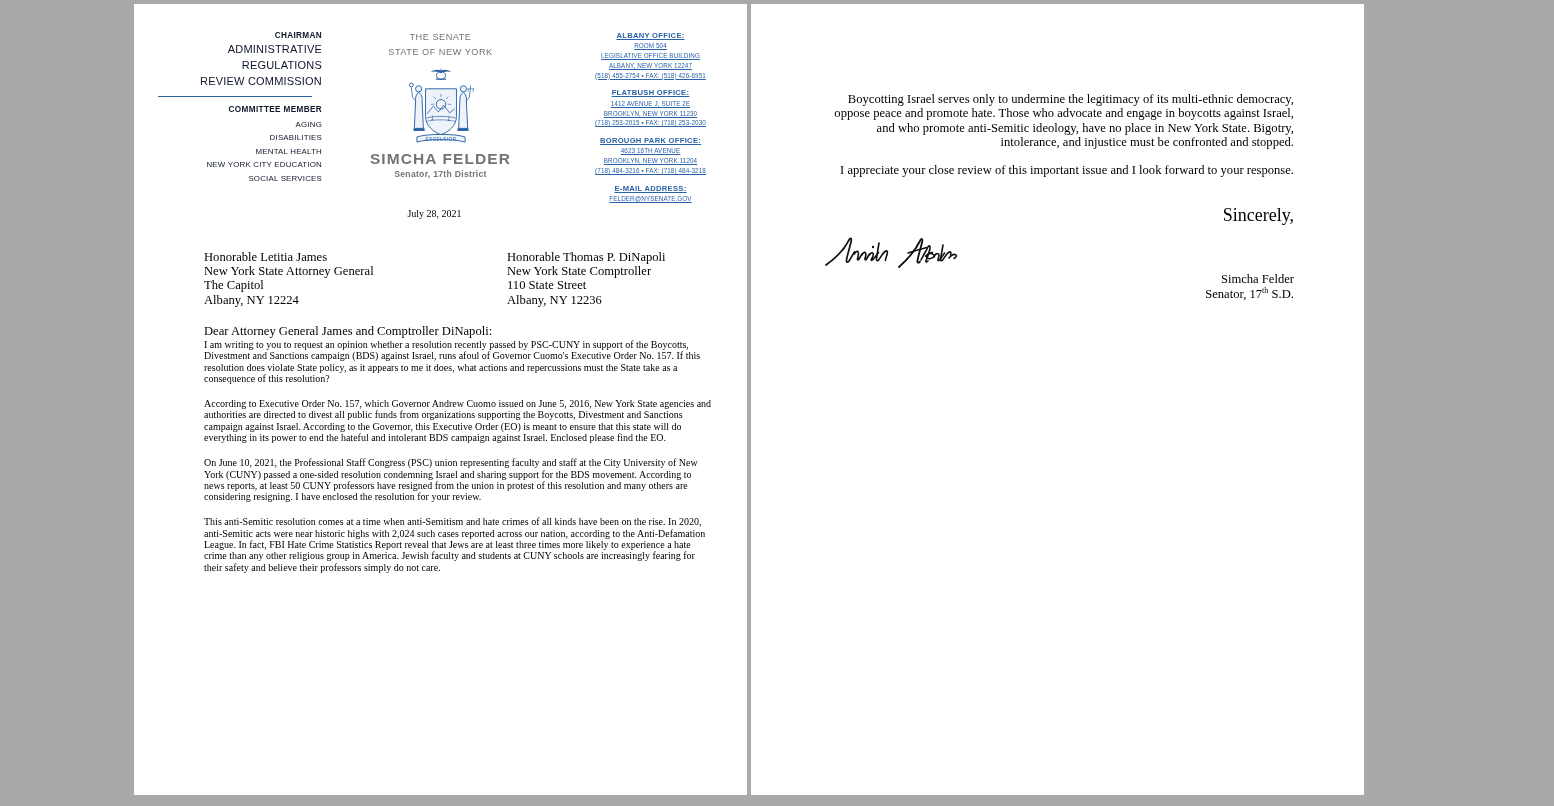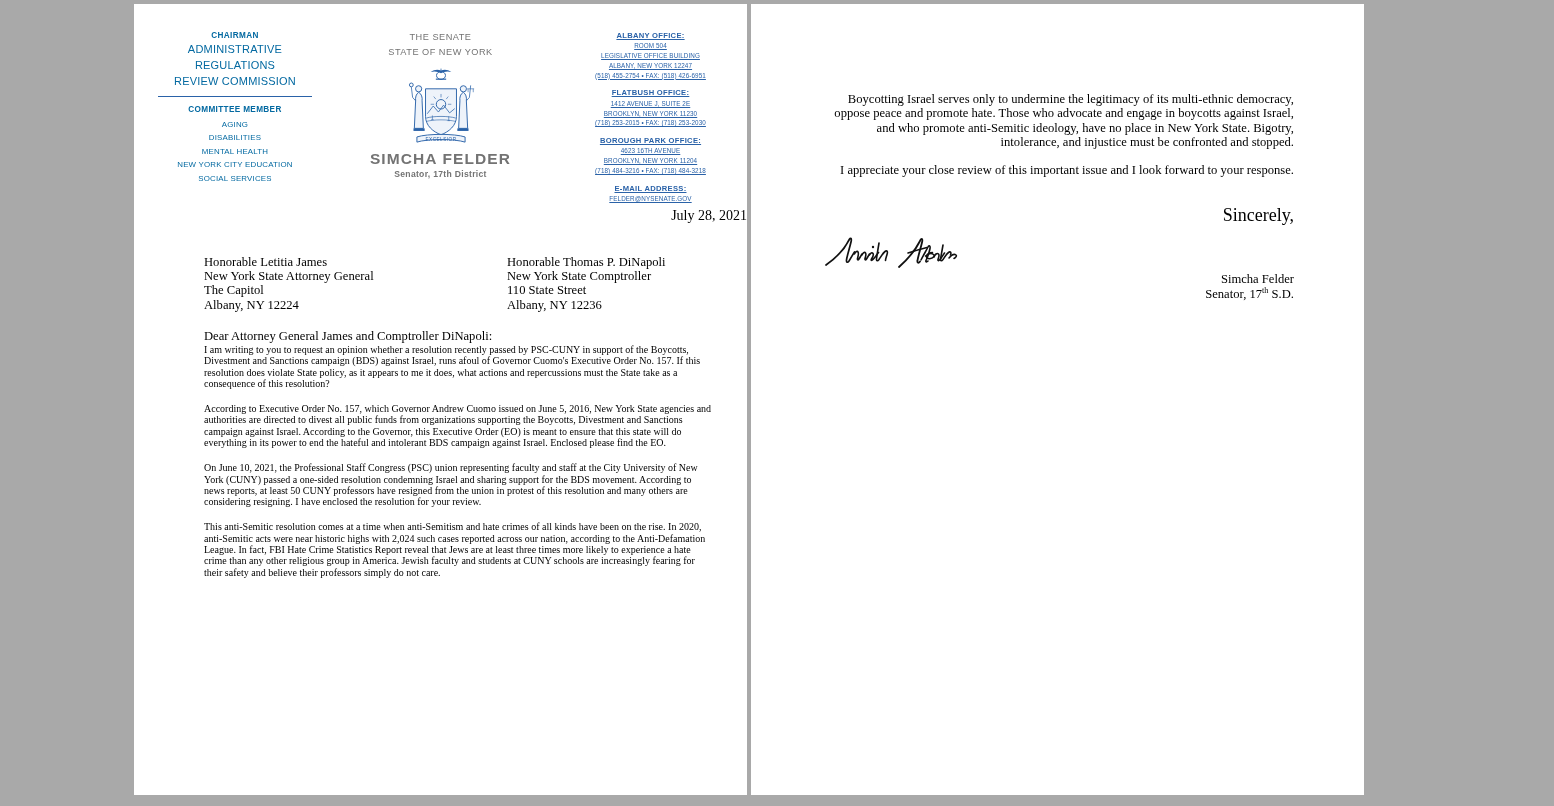--- a/index.html
+++ b/index.html
@@ -35,22 +35,22 @@
   
   .letterhead {
     position: relative;
     height: 196px;
   }
   .lh-col-left {
     position: absolute;
     left: 14px;
     top: 26px;
     width: 174px;
-    text-align: center;
-    color: #0369a1;
+    text-align: right;
+    color: #0f172a;
     font-family: "Liberation Sans", sans-serif;
   }
   .lh-title {
     font-size: 8.2px;
     font-weight: bold;
     letter-spacing: 0.35px;
     line-height: 1.45;
   }
   .lh-sub {
     font-size: 11px;
@@ -126,22 +126,22 @@
     line-height: 1.55;
     letter-spacing: 0.1px;
   }
 
   
   .letter {
     position: relative;
     padding: 0 0 0 0;
   }
   .date {
-    text-align: right;
-    font-size: 14px;
+    text-align: center;
+    font-size: 10px;
     margin-top: 8px;
     margin-left: -12px;
   }
   .recipients {
     position: relative;
     margin-top: 31px;
     padding-left: 70px;
     height: 74px;
   }
   .recipient {

